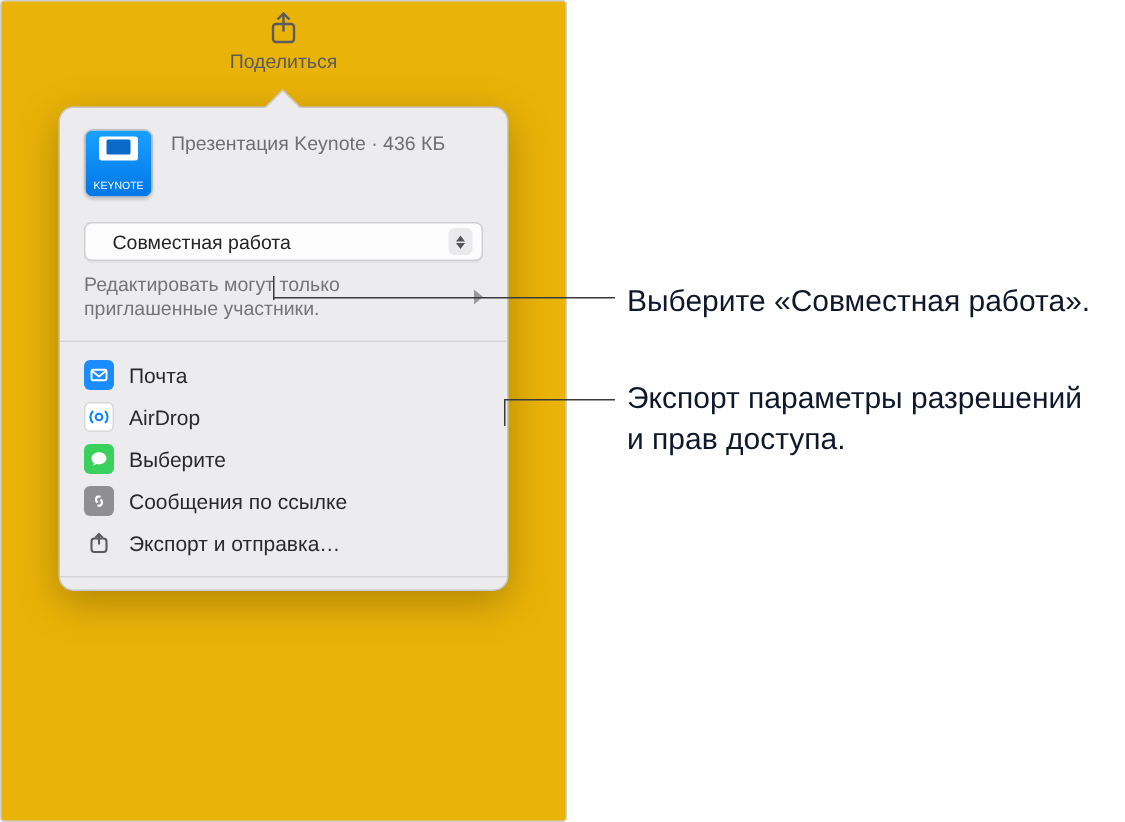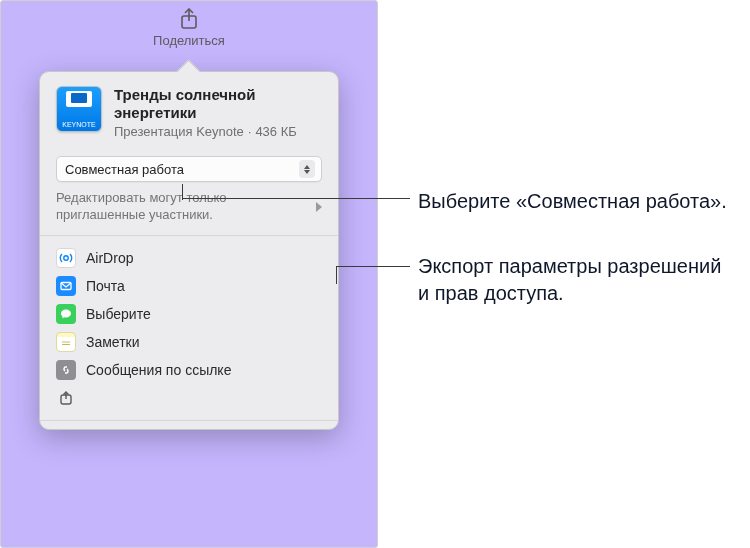--- a/index.html
+++ b/index.html
@@ -10,21 +10,21 @@
       height: 548px;
       overflow: hidden;
       position: relative;
     }
     .app-chrome {
       position: absolute;
       top: 0; left: 0;
       width: 378px;
       height: 548px;
       border: 1px solid #d0d0d0;
-      background: #c4b5fd;
+      background: #eab308;
       border-radius: 3px;
     }
     .toolbar {
       display: flex;
       flex-direction: column;
       align-items: center;
       padding-top: 6px;
       gap: 2px;
       color: #5b5b5c;
     }
@@ -95,21 +95,21 @@
     .doc-sub { font-size: 13px; color: #6f6f72; margin-top: 2px; line-height: 1.25; }
 
     .mode-select-wrap { padding: 6px 16px 0 16px; }
     .mode-select {
       width: 100%;
       height: 26px;
       background: #fcfcfd;
       border: 1px solid #cfcfd2;
       border-radius: 5px;
       display: flex; align-items: center; justify-content: space-between;
-      padding: 0 6px 0 8px;
+      padding: 0 6px 0 18px;
       font-size: 13px;
       color: #232325;
       box-shadow: 0 1px 1px rgba(0,0,0,.04);
     }
     .select-arrows {
       width: 16px; height: 18px;
       background: #eaeaec;
       border-radius: 4px;
       display: flex; flex-direction: column; align-items: center; justify-content: center;
       gap: 1px;
@@ -202,21 +202,20 @@
     </div>
     <div class="toolbar-label">Поделиться</div>
   </div>
 
   <div class="popover">
     <div class="doc-header">
       <div class="doc-thumb">
         <span>KEYNOTE</span>
       </div>
       <div class="doc-meta">
-        <div class="doc-title">Тренды солнечной энергетики</div>
         <div class="doc-sub">Презентация Keynote · 436 КБ</div>
       </div>
     </div>
 
     <div class="mode-select-wrap">
       <div class="mode-select">
         <span>Совместная работа</span>
         <span class="select-arrows">
           <span class="arrow-up"></span>
           <span class="arrow-down"></span>
@@ -226,72 +225,64 @@
 
     <div class="permissions-row">
       <div class="permissions-text">Редактировать могут только приглашенные участники.</div>
       <div class="chevron-right"></div>
     </div>
 
     <div class="divider"></div>
 
     <div class="share-list">
       <div class="share-item">
+        <span class="icon-box ic-mail">
+          <svg width="14" height="14" viewBox="0 0 14 14" fill="none" stroke="#fff" stroke-width="1.3">
+            <rect x="2" y="3.5" width="10" height="7" rx="1"></rect>
+            <path d="M2 4 L7 8 L12 4"></path>
+          </svg>
+        </span>
+        <span>Почта</span>
+      </div>
+      <div class="share-item">
         <span class="icon-box ic-airdrop">
           <svg width="14" height="14" viewBox="0 0 14 14" fill="none" stroke="#0a84ff" stroke-width="1.4">
             <circle cx="7" cy="7" r="2.2"></circle>
             <path d="M3 11 A5.5 5.5 0 0 1 3 3"></path>
             <path d="M11 3 A5.5 5.5 0 0 1 11 11"></path>
           </svg>
         </span>
         <span>AirDrop</span>
       </div>
       <div class="share-item">
-        <span class="icon-box ic-mail">
-          <svg width="14" height="14" viewBox="0 0 14 14" fill="none" stroke="#fff" stroke-width="1.3">
-            <rect x="2" y="3.5" width="10" height="7" rx="1"></rect>
-            <path d="M2 4 L7 8 L12 4"></path>
-          </svg>
-        </span>
-        <span>Почта</span>
-      </div>
-      <div class="share-item">
         <span class="icon-box ic-messages">
           <svg width="14" height="14" viewBox="0 0 14 14" fill="#fff">
             <path d="M7 2.5c2.8 0 5 1.8 5 4s-2.2 4-5 4c-.6 0-1.2-.1-1.7-.2L3 11.5l.7-1.8C2.7 9 2 7.9 2 6.5c0-2.2 2.2-4 5-4z"></path>
           </svg>
         </span>
         <span>Выберите</span>
-      </div>
-      <div class="share-item">
-        <span class="icon-box ic-notes">
-          <svg width="14" height="14" viewBox="0 0 14 14" stroke="#c7b95a" stroke-width="1">
-            <line x1="3" y1="7" x2="11" y2="7"></line>
-            <line x1="3" y1="9.5" x2="11" y2="9.5"></line>
-          </svg>
-        </span>
-        <span>Заметки</span>
       </div>
       <div class="share-item">
         <span class="icon-box ic-link">
           <svg width="14" height="14" viewBox="0 0 14 14" fill="none" stroke="#fff" stroke-width="1.5">
             <path d="M6 8 A2.5 2.5 0 0 1 6 4 L8 4"></path>
             <path d="M8 6 A2.5 2.5 0 0 1 8 10 L6 10"></path>
           </svg>
         </span>
         <span>Сообщения по ссылке</span>
       </div>
       <div class="share-item">
         <span class="icon-box ic-export">
           <svg width="16" height="16" viewBox="0 0 16 16" fill="none" stroke="#5b5b5c" stroke-width="1.4">
             <rect x="3" y="5" width="10" height="9" rx="2"></rect>
             <path d="M8 2 L8 9"></path>
             <path d="M5.5 4.5 L8 2 L10.5 4.5"></path>
           </svg>
         </span>
+        <span>Экспорт и отправка…</span>
       </div>
     </div>
 
     <div class="divider"></div>
 
   </div>
 </div>
 
 <div class="leader leader1"></div>
 <div class="leader leader2"></div>

